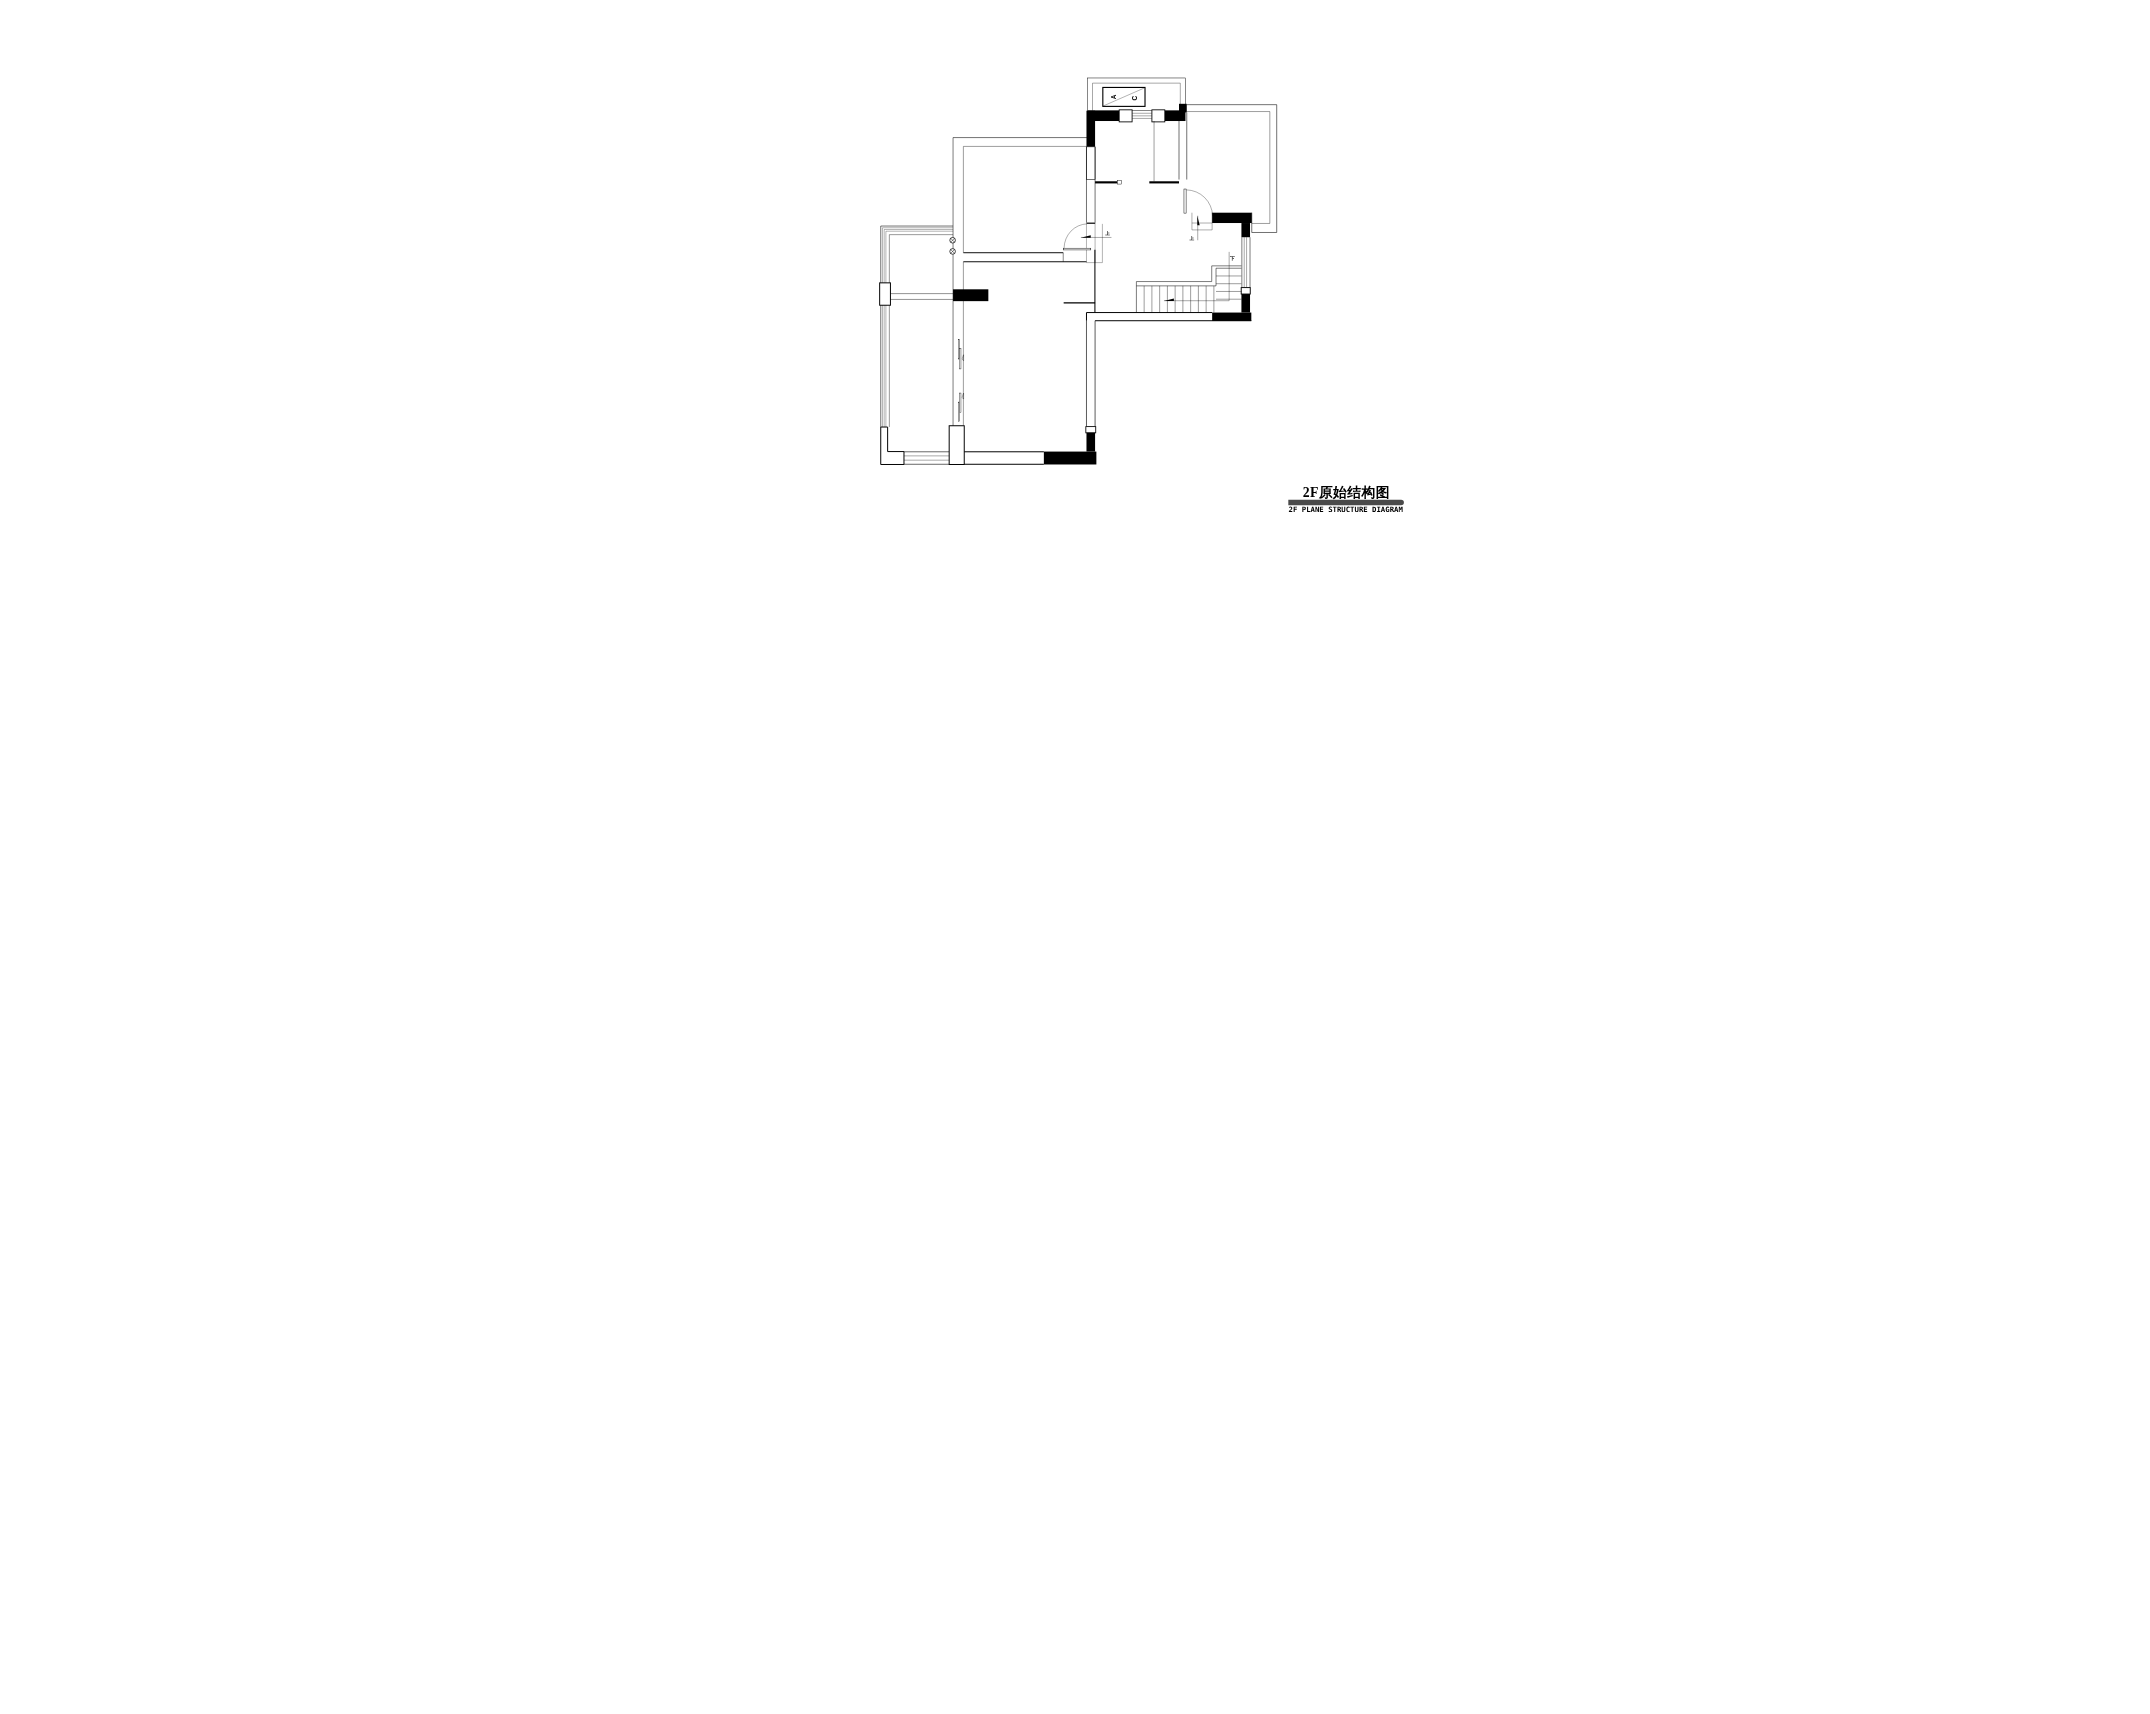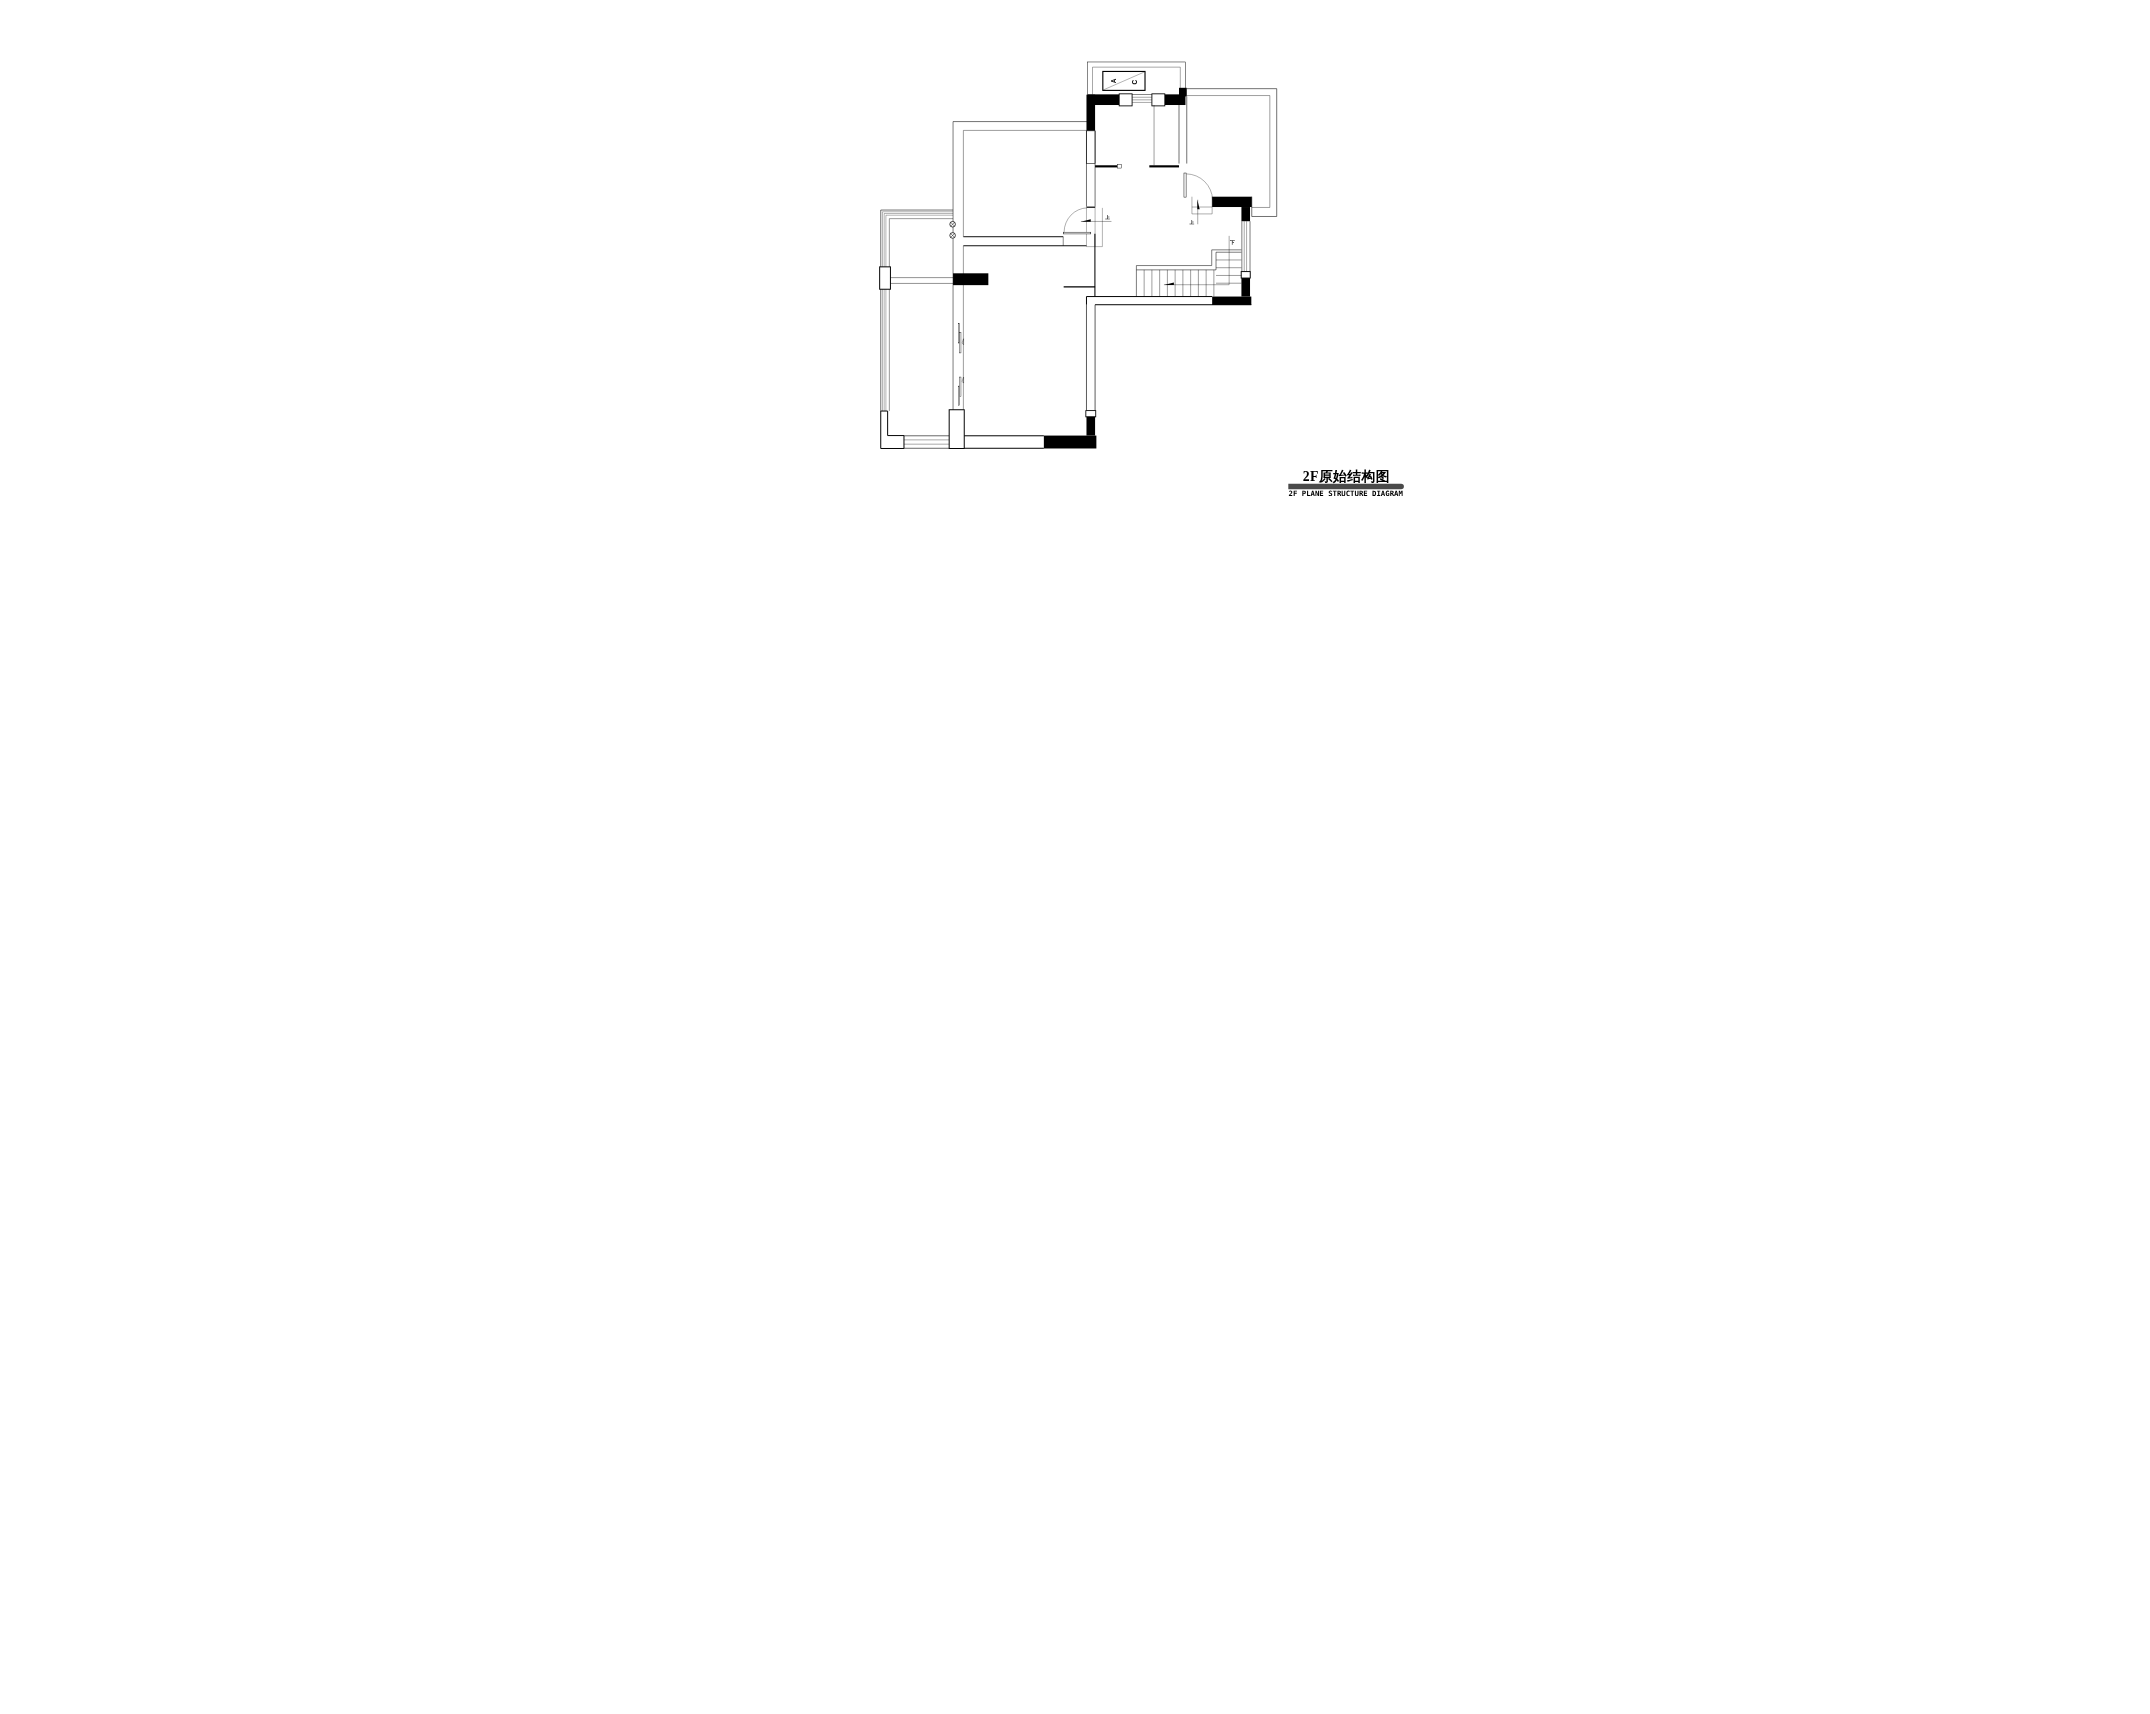--- a/index.html
+++ b/index.html
@@ -1,16 +1,16 @@
 <!DOCTYPE html>
 <html style="font-size:6.9px"><head>
 <meta charset="utf-8">
 <style>
   html,body{margin:0;padding:0;background:#ffffff;}
-  .sheet{width:100%;max-width:665px;margin:0 auto;background:#fff;}
+  .sheet{width:100%;max-width:665px;margin:16px auto;background:#fff;}
   svg{display:block;width:100%;height:auto;}
   text{fill:#000;}
   .cn-title{font-family:"Liberation Serif","DejaVu Serif",serif;font-weight:bold;}
   .en-title{font-family:"DejaVu Sans Mono","Liberation Mono",monospace;font-weight:bold;}
   .cad-label{font-family:"Liberation Serif","DejaVu Serif",serif;font-weight:bold;}
   .ac-letter{font-family:"Liberation Sans","DejaVu Sans",sans-serif;font-weight:bold;}
 </style>
 </head>
 <body>
 

